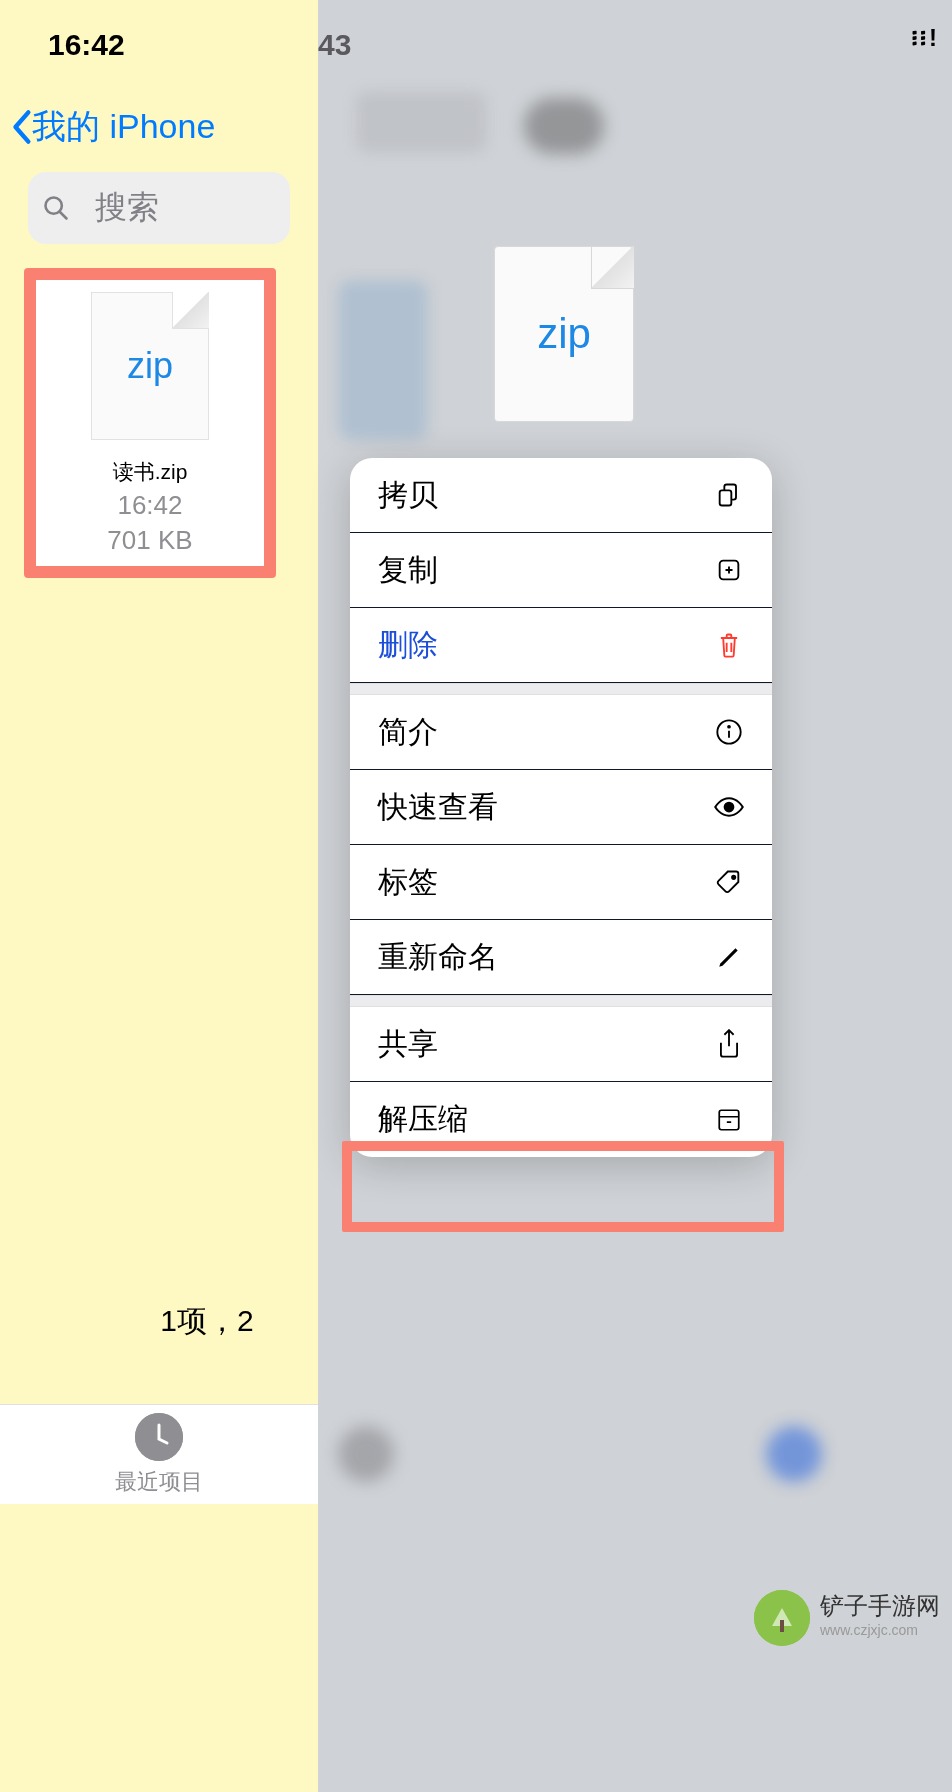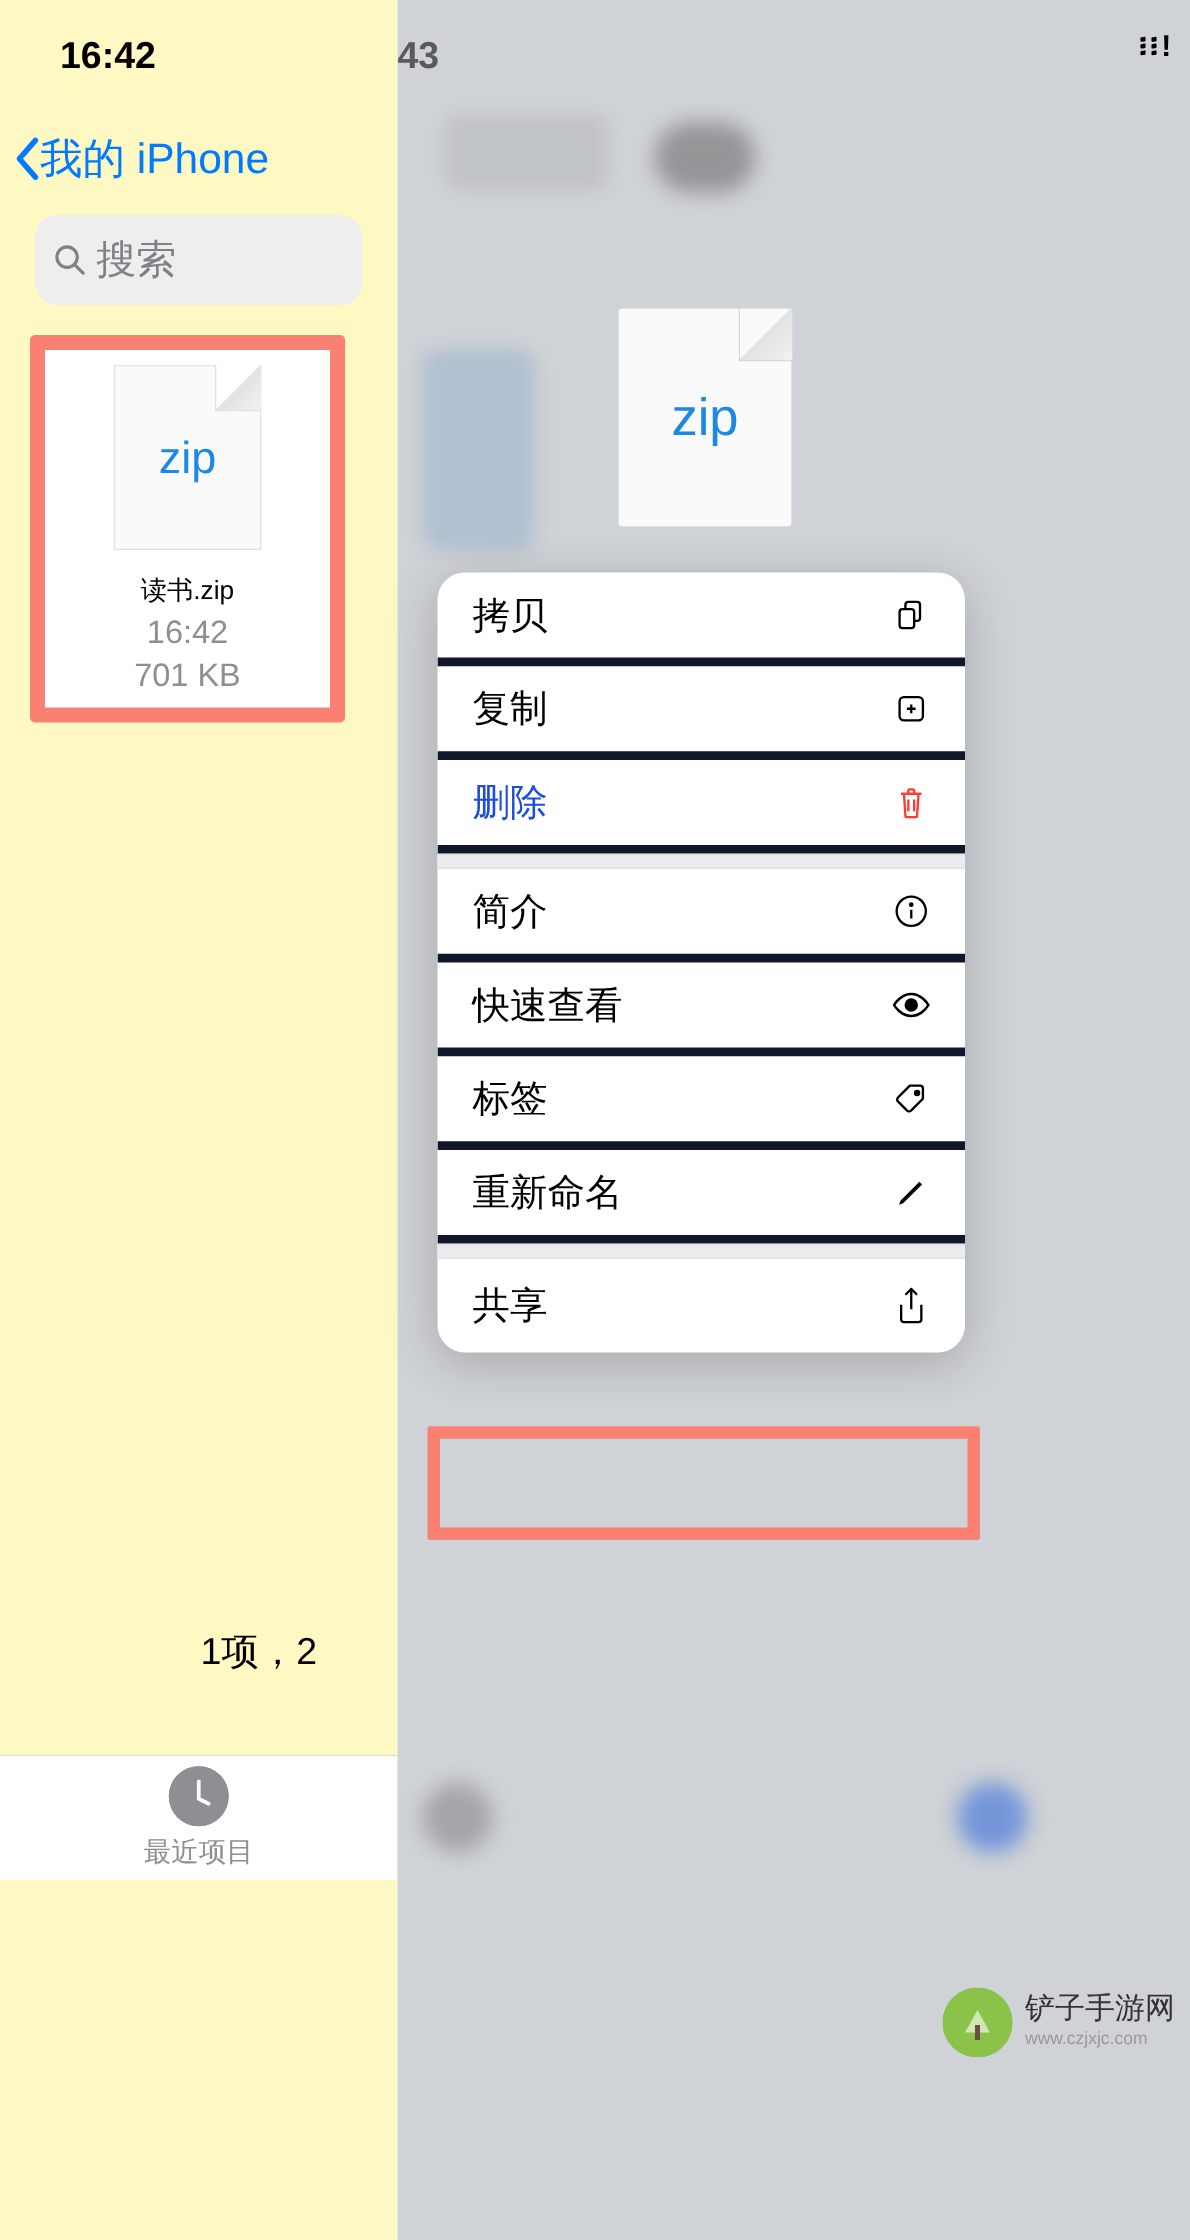--- a/index.html
+++ b/index.html
@@ -4,21 +4,21 @@
 <style>
   * { box-sizing: border-box; margin: 0; padding: 0; font-family: -apple-system, "Helvetica Neue", Arial, sans-serif; }
   body { width: 952px; height: 1792px; background: #fff; position: relative; overflow: hidden; }
 
   
   .left-panel { position: absolute; left: 0; top: 0; width: 318px; height: 1792px; background: #fef9c3; }
   .status-left { padding: 28px 0 0 48px; font-size: 30px; font-weight: 600; color: #000; }
   .back-link { display: flex; align-items: center; padding: 42px 0 0 10px; color: #007aff; font-size: 34px; }
   .back-chevron { width: 22px; height: 38px; }
   .search-bar { margin: 22px 28px 0 28px; height: 72px; background: #eeeeef; border-radius: 18px; display: flex; align-items: center; padding: 0 14px; }
-  .search-bar span { color: #808086; font-size: 32px; margin-left: 7px; }
+  .search-bar span { color: #808086; font-size: 32px; margin-left: 25px; }
 
   .file-highlight { margin: 24px 0 0 24px; width: 252px; height: 310px; background: #fa8072; border-radius: 4px; padding: 12px; }
   .file-highlight-inner { width: 100%; height: 100%; background: #fff; display: flex; flex-direction: column; align-items: center; padding-top: 12px; }
   .zip-icon { width: 118px; height: 148px; background: #fafafa; border: 1px solid #e2e2e2; position: relative; display: flex; align-items: center; justify-content: center; }
   .zip-icon::before { content: ''; position: absolute; top: -1px; right: -1px; width: 36px; height: 36px; background: linear-gradient(135deg, #fff 0%, #fff 48%, #e2e2e2 50%, #f2f2f2 100%); border-left: 1px solid #e2e2e2; border-bottom: 1px solid #e2e2e2; }
   .zip-label { color: #1e88e5; font-size: 36px; font-weight: 500; }
   .file-name { margin-top: 18px; font-size: 21px; color: #000; }
   .file-meta { font-size: 26px; color: #8e8e93; margin-top: 4px; }
 
   
@@ -28,21 +28,21 @@
   .signal-icon { position: absolute; right: 12px; top: 24px; font-size: 24px; font-weight: bold; color: #000; letter-spacing: 3px; }
   .blur-bg1 { position: absolute; left: 38px; top: 92px; width: 130px; height: 60px; background: rgba(130,130,135,0.18); border-radius: 12px; filter: blur(7px); }
   .blur-bg1b { position: absolute; left: 206px; top: 98px; width: 80px; height: 56px; background: rgba(60,60,60,0.4); border-radius: 30px; filter: blur(8px); }
   .blur-bg2 { position: absolute; left: 20px; top: 280px; width: 90px; height: 160px; background: rgba(120,160,200,0.35); border-radius: 14px; filter: blur(7px); }
 
   .zip-preview { position: absolute; left: 176px; top: 246px; width: 140px; height: 176px; background: #fafafa; border: 1px solid #d8d8d8; border-radius: 4px; display: flex; align-items: center; justify-content: center; }
   .zip-preview::before { content: ''; position: absolute; top: -1px; right: -1px; width: 42px; height: 42px; background: linear-gradient(135deg, transparent 0%, transparent 48%, #e2e2e2 50%, #f2f2f2 100%); border-left: 1px solid #d8d8d8; border-bottom: 1px solid #d8d8d8; }
   .zip-preview .zip-label { font-size: 42px; }
 
   .context-menu { position: absolute; left: 32px; top: 458px; width: 422px; border-radius: 22px; background: #fff; overflow: hidden; box-shadow: 0 8px 40px rgba(0,0,0,0.2); }
-  .menu-item { display: flex; align-items: center; justify-content: space-between; height: 75px; padding: 0 28px; border-bottom: 7px solid #0f172a; font-size: 30px; color: #000; }
+  .menu-item { display: flex; align-items: center; justify-content: space-between; height: 75px; padding: 0 28px; border-bottom: 1px solid #0f172a; font-size: 30px; color: #000; }
   .menu-item:last-child { border-bottom: none; }
   .menu-item.destructive { color: #1d4ed8; }
   .menu-gap { height: 12px; background: #ececef; border-bottom: 1px solid #e0e0e2; border-top: 1px solid #e0e0e2; }
   .menu-icon { width: 30px; height: 30px; display: flex; align-items: center; justify-content: center; }
 
   .highlight-box { position: absolute; left: 24px; top: 1141px; width: 442px; height: 91px; border: 10px solid #fa8072; border-radius: 2px; pointer-events: none; }
 
   .bottom-text { position: absolute; bottom: 450px; left: 50%; transform: translateX(-50%); font-size: 30px; color: #000; margin-left: 48px; }
 
   .tab-bar { position: absolute; bottom: 288px; left: 0; right: 0; height: 100px; border-top: 1px solid #e0e0e2; display: flex; flex-direction: column; align-items: center; justify-content: center; background: #fff; }
@@ -185,20 +185,30 @@
     <div class="menu-gap"></div>
 
     <div class="menu-item">
       <span>共享</span>
       <span class="menu-icon">
           <svg width="24" height="30" viewBox="0 0 20 26" fill="none" stroke="#000" stroke-width="1.6">
             <path d="M10 1v14M6 5l4-4 4 4M3 12v10a2 2 0 002 2h10a2 2 0 002-2V12"></path>
           </svg>
         </span>
     </div>
+    <div class="menu-item">
+      <span>解压缩</span>
+      <span class="menu-icon">
+          <svg width="26" height="26" viewBox="0 0 24 24" fill="none" stroke="#000" stroke-width="1.6">
+            <rect x="3" y="3" width="18" height="18" rx="2"></rect>
+            <line x1="3" y1="9" x2="21" y2="9"></line>
+            <line x1="10" y1="14" x2="14" y2="14"></line>
+          </svg>
+        </span>
+    </div>
   </div>
 
   <div class="highlight-box"></div>
 
   <div class="tab-right-blur"></div>
   <div class="tab-right-blur2"></div>
 </div>
 
 <div class="watermark">
   <div class="wm-logo">

